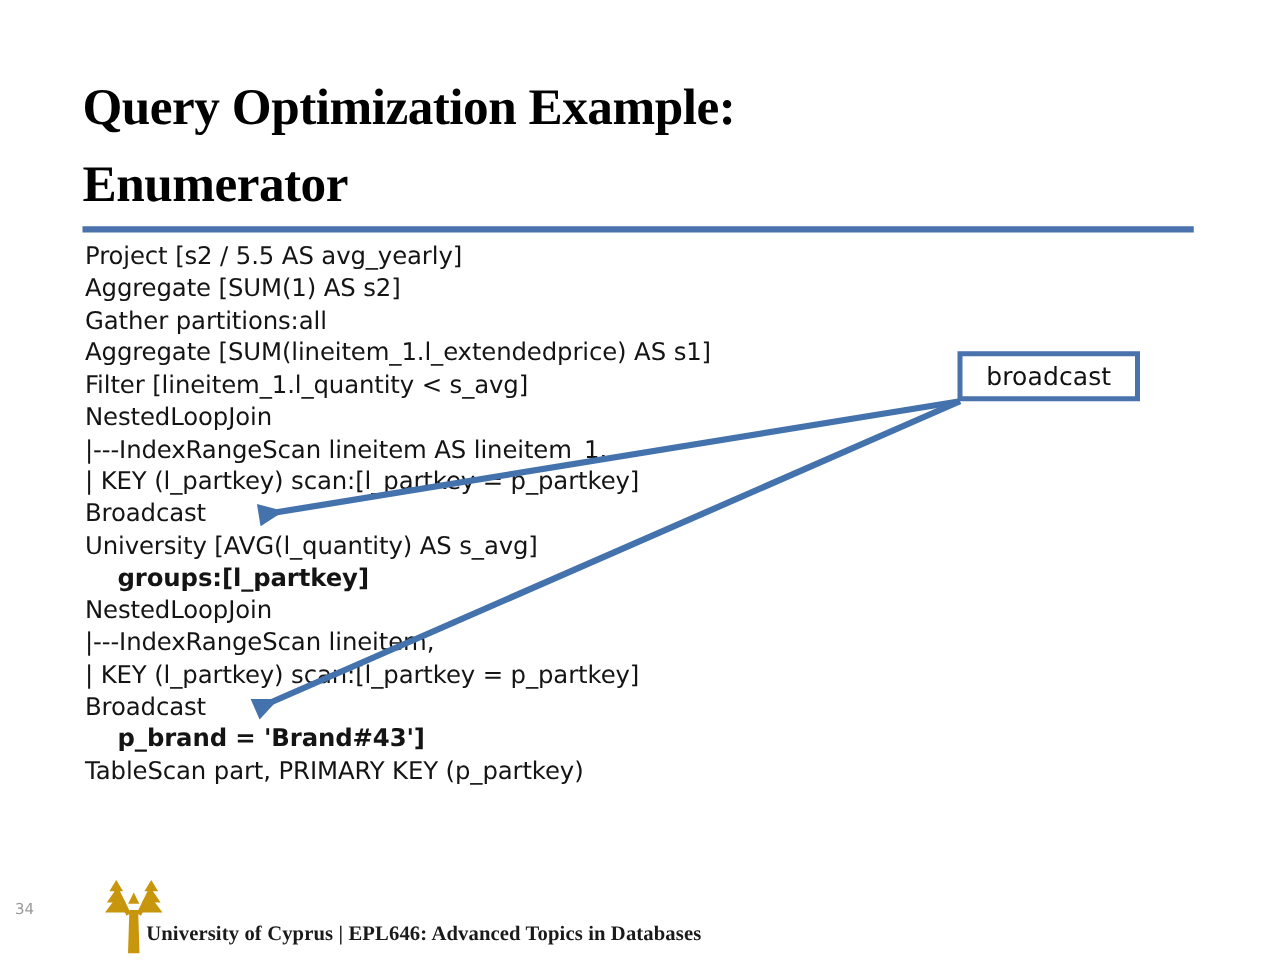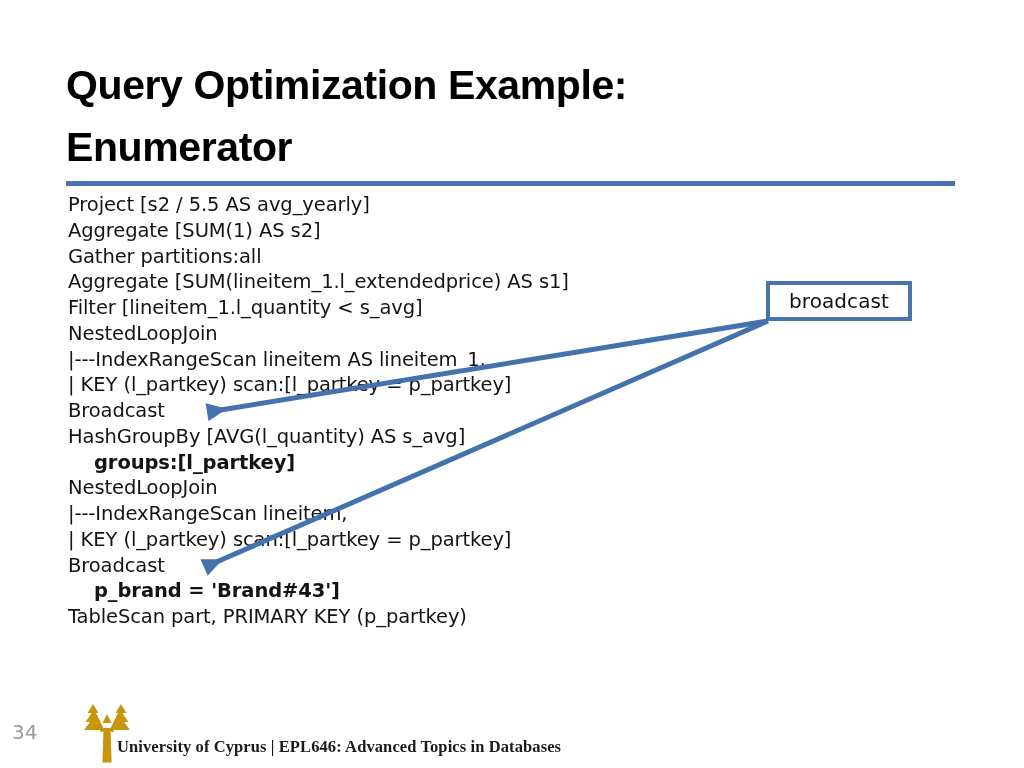--- a/index.html
+++ b/index.html
@@ -19,21 +19,21 @@
     background: #ffffff;
     overflow: hidden;
   }
 
   
   #slide-title {
     position: absolute;
     left: 66px;
     top: 54px;
     width: 880px;
-    font-family: Liberation Sans, sans-serif;
+    font-family: Liberation Serif, serif;
     font-size: 41px;
     font-weight: bold;
     line-height: 1.52;
     letter-spacing: -0.4px;
     color: #000000;
     white-space: pre-line;
   }
 
   
   #title-divider {
@@ -95,21 +95,21 @@
     height: 768px;
     pointer-events: none;
   }
 
   
   #page-number {
     position: absolute;
     left: 12px;
     top: 720px;
     font-family: "DejaVu Sans", "Liberation Sans", sans-serif;
-    font-size: 20px;
+    font-size: 12px;
     color: #9a9a9a;
   }
   #footer-logo {
     position: absolute;
     left: 78px;
     top: 702px;
     width: 58px;
     height: 62px;
   }
   #footer-text {
@@ -136,21 +136,21 @@
   <div id="plan-body">
       <div class="plan-line">Project [s2 / 5.5 AS avg_yearly]</div>
       <div class="plan-line">Aggregate [SUM(1) AS s2]</div>
       <div class="plan-line">Gather partitions:all</div>
       <div class="plan-line">Aggregate [SUM(lineitem_1.l_extendedprice) AS s1]</div>
       <div class="plan-line">Filter [lineitem_1.l_quantity &lt; s_avg]</div>
       <div class="plan-line">NestedLoopJoin</div>
       <div class="plan-line">|---IndexRangeScan lineitem AS lineitem_1,</div>
       <div class="plan-line">| KEY (l_partkey) scan:[l_partkey = p_partkey]</div>
       <div class="plan-line">Broadcast</div>
-      <div class="plan-line">HashGroupBy [AVG(l_quantity) AS s_avg]</div>
+      <div class="plan-line">University [AVG(l_quantity) AS s_avg]</div>
       <div class="plan-line indent">groups:[l_partkey]</div>
       <div class="plan-line">NestedLoopJoin</div>
       <div class="plan-line">|---IndexRangeScan lineitem,</div>
       <div class="plan-line">| KEY (l_partkey) scan:[l_partkey = p_partkey]</div>
       <div class="plan-line">Broadcast</div>
       <div class="plan-line indent">p_brand = 'Brand#43']</div>
       <div class="plan-line">TableScan part, PRIMARY KEY (p_partkey)</div>
     </div>
 
   <div id="broadcast-callout">

